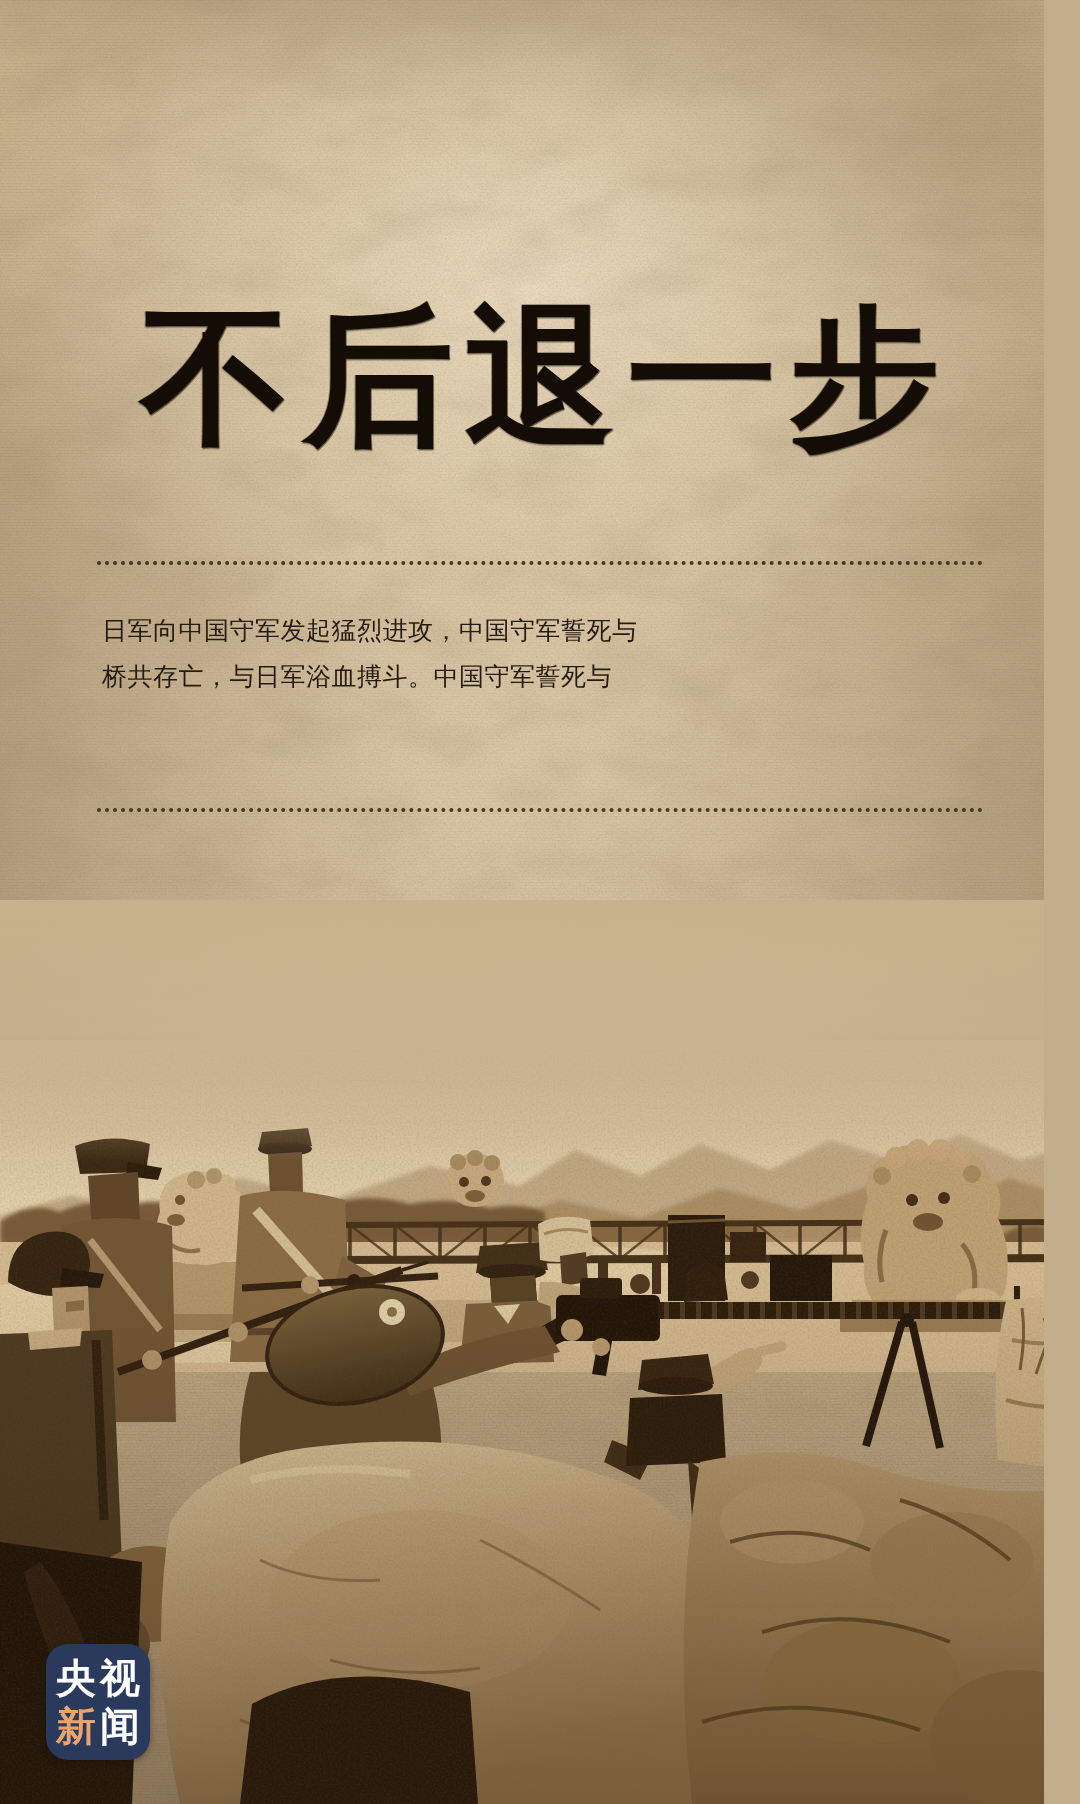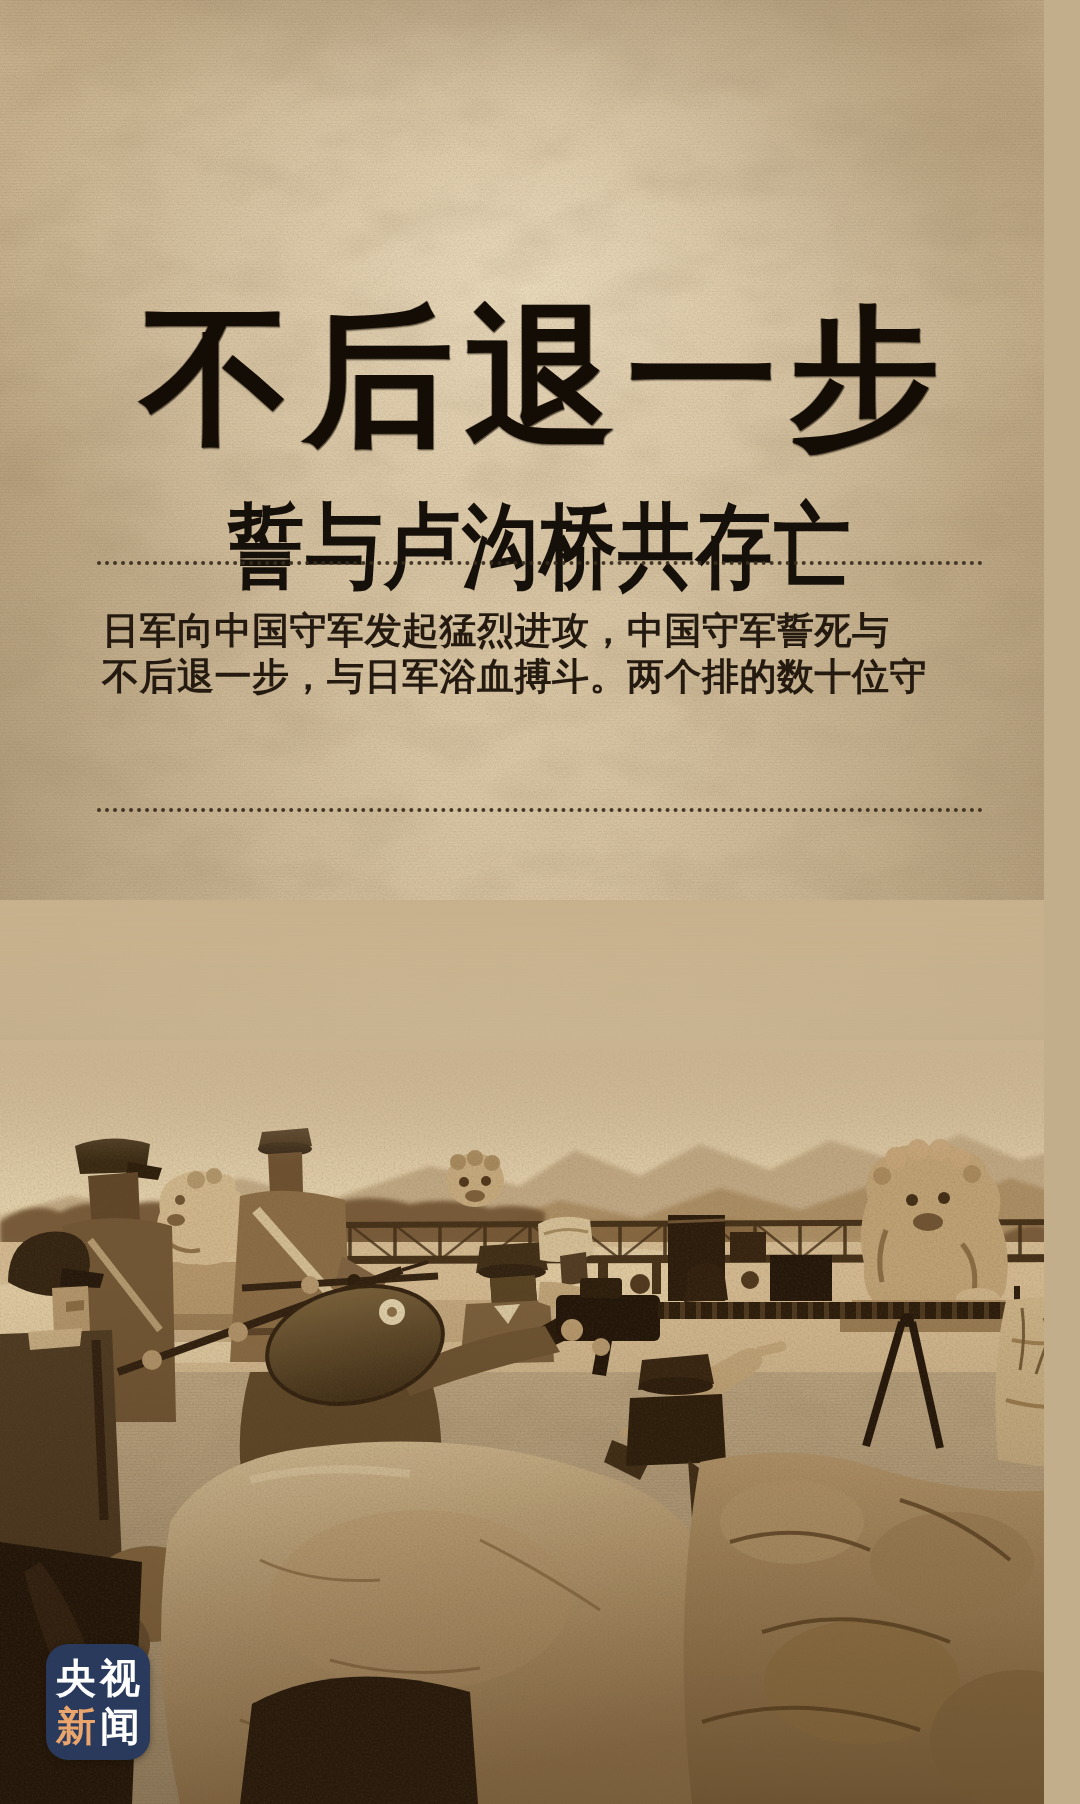--- a/index.html
+++ b/index.html
@@ -20,21 +20,21 @@
     font-family:"DejaVu Serif","Liberation Serif",serif;font-weight:700;
     font-size:150px;line-height:1.0;letter-spacing:12px;padding-left:12px;box-sizing:border-box;
     color:#130d06;text-shadow:1px 1px 0 rgba(24,15,5,.45),-1px 0 0 rgba(24,15,5,.35),0 2px 1px rgba(24,15,5,.25);}
   .subtitle{position:absolute;left:0;top:420px;width:1080px;text-align:center;
     font-weight:900;font-size:92px;line-height:1.1;color:#16100a;letter-spacing:2px;}
   .subtitle .squeeze{display:inline-block;transform:scaleX(.83);transform-origin:50% 50%;}
   .rule{position:absolute;left:97px;width:886px;height:0;border-top:4px dotted #392d1d;opacity:.92;}
   .rule.top{top:561px;}
   .rule.bottom{top:808px;}
   .body-text{position:absolute;left:102px;top:608px;width:900px;
-    font-weight:700;font-size:37px;line-height:46px;letter-spacing:.5px;color:#241a10;}
+    font-weight:400;font-size:25px;line-height:46px;letter-spacing:.5px;color:#241a10;}
   .photo{position:absolute;left:0;top:900px;width:1080px;height:904px;display:block;}
   .logo{position:absolute;left:46px;top:1644px;width:104px;height:116px;border-radius:22px;
     background:#293a5c;box-shadow:0 2px 6px rgba(20,12,4,.35);
     display:grid;grid-template-columns:1fr 1fr;grid-template-rows:1fr 1fr;
     align-items:center;justify-items:center;padding:10px 8px;box-sizing:border-box;}
   .logo span{font-weight:900;font-size:40px;line-height:1;}
   .logo .lw{color:#ffffff;}
   .logo .lo{color:#e9a56c;}
 </style>
 </head>
@@ -57,27 +57,26 @@
         <feColorMatrix type="matrix" values="0 0 0 0 0.97  0 0 0 0 0.91  0 0 0 0 0.78  0 0.8 0 0 -0.52"></feColorMatrix>
       </filter>
     </defs>
     <rect width="1080" height="1804" filter="url(#grainMottle)" opacity="0.5"></rect>
     <rect width="1080" height="1804" filter="url(#grainFine)" opacity="0.34"></rect>
     <rect width="1080" height="1804" filter="url(#grainLight)" opacity="0.5"></rect>
   </svg>
 
   <h1 class="title">不后退一步</h1>
 
-  <h2 class="subtitle"><span class="squeeze">誓与卢沟桥共存亡</span></h2>
 
   <div class="rule top"></div>
 
   <div class="body-text">
     <div>日军向中国守军发起猛烈进攻，中国守军誓死与</div>
-    <div>不后退一步，与日军浴血搏斗。两个排的数十位守</div>
+    <div>桥共存亡，与日军浴血搏斗。中国守军誓死与</div>
   </div>
 
   <div class="rule bottom"></div>
 
   <svg class="photo" viewBox="0 0 1080 904" xmlns="http://www.w3.org/2000/svg">
     <defs>
       <linearGradient id="skyG" x1="0" y1="0" x2="0" y2="1">
         <stop offset="0" stop-color="#cdb795"></stop>
         <stop offset="0.5" stop-color="#e9d8b4"></stop>
         <stop offset="1" stop-color="#dcc69a"></stop>

